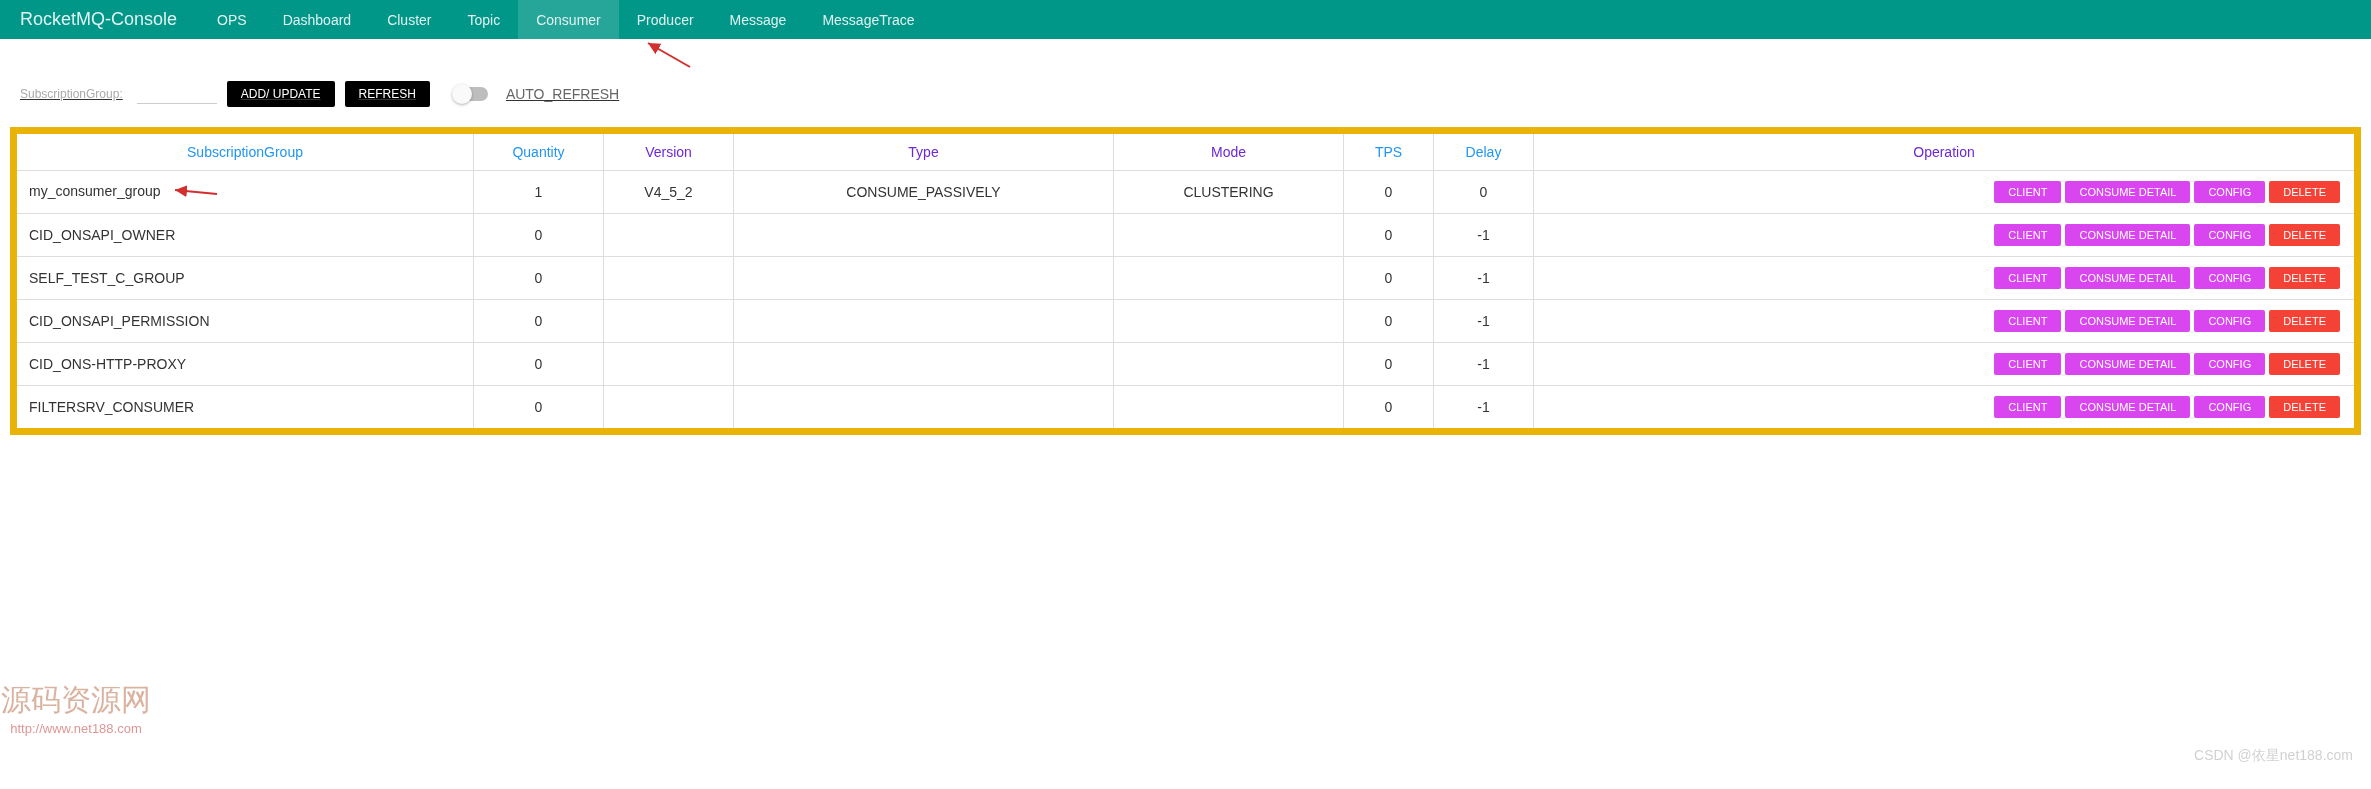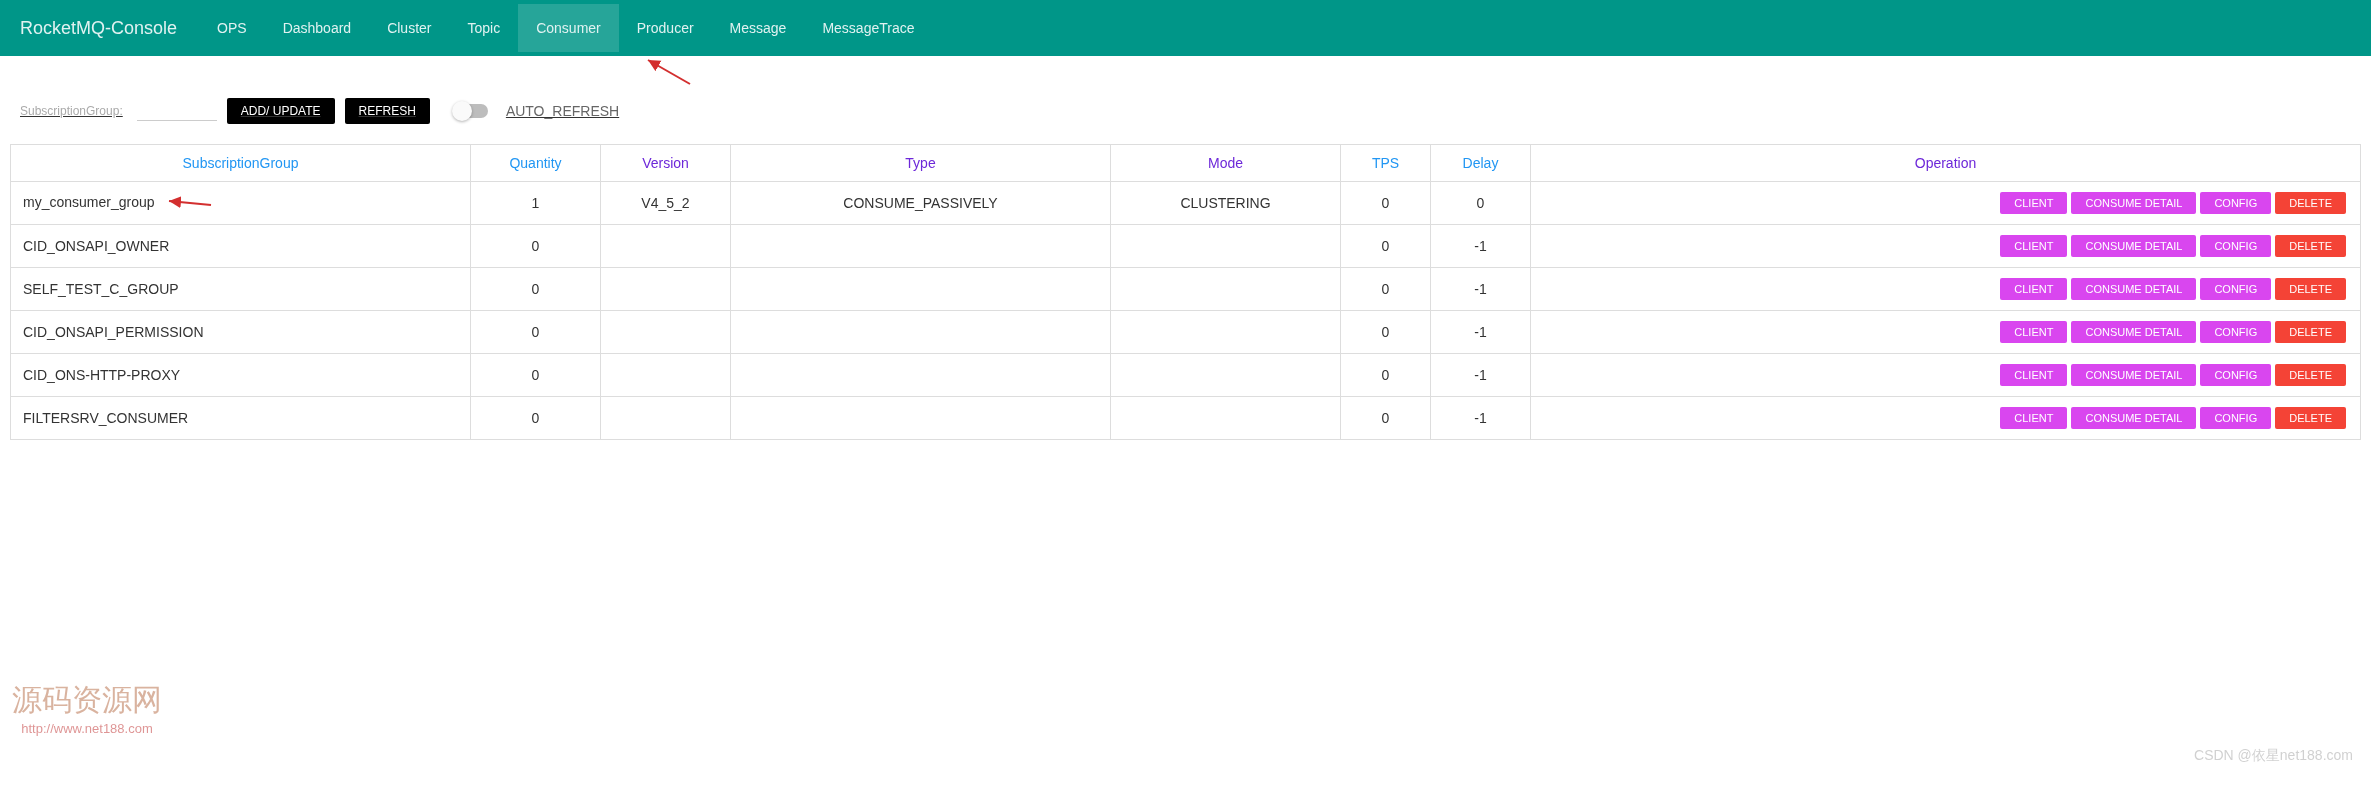--- a/index.html
+++ b/index.html
@@ -1,40 +1,40 @@
 <!DOCTYPE html>
 <html><head>
 <meta charset="utf-8">
 <style>
 * { box-sizing: border-box; margin: 0; padding: 0; }
 body { font-family: "Helvetica Neue", Helvetica, Arial, sans-serif; font-size: 14px; color: #333; background: #fff; width: 2371px; }
-.navbar { background: #009688; color: #fff; height: 56px; display: flex; align-items: center; padding: 0 20px; }
+.navbar { background: #009688; color: #fff; height: 39px; display: flex; align-items: center; padding: 0 20px; }
 .brand { color: #e0f2f1; font-size: 18px; margin-right: 22px; font-weight: 400; }
 .nav-item { color: #e0f2f1; font-size: 14px; padding: 14px 18px; cursor: pointer; height: 48px; display: flex; align-items: center; }
 .nav-item.active { background: rgba(255,255,255,0.15); }
 .arrow { position: relative; height: 30px; }
 .arrow svg { position: absolute; }
 .toolbar { display: flex; align-items: center; padding: 12px 20px 20px 20px; gap: 10px; text-decoration: underline; }
 .lbl { font-size: 12px; color: #aaa; margin-right: 4px; }
 .text-input { border: none; border-bottom: 1px solid #ccc; font-size: 12px; width: 80px; outline: none; padding: 2px 0; }
 .btn { background: #000000; color: #fff; border: none; padding: 6px 14px; font-size: 12px; cursor: pointer; border-radius: 2px; text-transform: uppercase; }
 .toggle { width: 34px; height: 14px; background: #bdbdbd; border-radius: 8px; position: relative; cursor: pointer; margin-left: 14px; margin-right: 8px; }
 .toggle::after { content: ''; width: 20px; height: 20px; background: #fafafa; border-radius: 50%; position: absolute; top: -3px; left: -2px; box-shadow: 0 1px 3px rgba(0,0,0,0.3); }
 .toggle-label { font-size: 14px; color: #666; }
 .table-wrap { padding: 0 10px; }
-table { width: 100%; border-collapse: collapse; border: 1px solid #eab308; }
+table { width: 100%; border-collapse: collapse; border: 7px solid #eab308; }
 th, td { padding: 10px 8px; border: 1px solid #ddd; text-align: center; font-size: 14px; font-weight: 400; }
 th { color: #6d28d9; }
 th.sort { color: #2196F3; cursor: pointer; }
 td:first-child { text-align: left; padding-left: 12px; }
 .ops-cell { text-align: right; padding-right: 14px; }
 .op-btn { background: #d946ef; color: #fff; border: none; padding: 5px 14px; font-size: 11px; cursor: pointer; border-radius: 2px; margin-left: 4px; }
 .op-btn.del { background: #f44336; }
 .row-arrow { display: inline-block; margin-left: 8px; vertical-align: middle; }
-.watermark1 { position: fixed; left: 12px; top: 680px; pointer-events: none; opacity: 0.6; }
+.watermark1 { position: fixed; left: 1px; top: 680px; pointer-events: none; opacity: 0.6; }
 .watermark1 .t1 { font-size: 30px; color: #c08060; font-family: "KaiTi","楷体",serif; }
 .watermark1 .t2 { font-size: 13px; color: #c94f4f; text-align: center; }
 .watermark2 { position: fixed; right: 18px; bottom: 24px; font-size: 14px; color: rgba(120,120,120,0.35); pointer-events: none; }
 </style>
 </head>
 <body>
 
 <div class="navbar">
   <div class="brand">RocketMQ-Console</div>
   <div id="nav-items" style="display:flex;">

